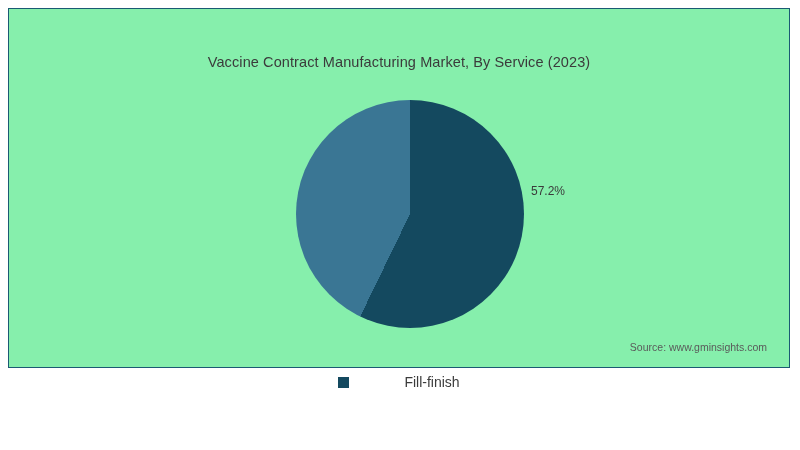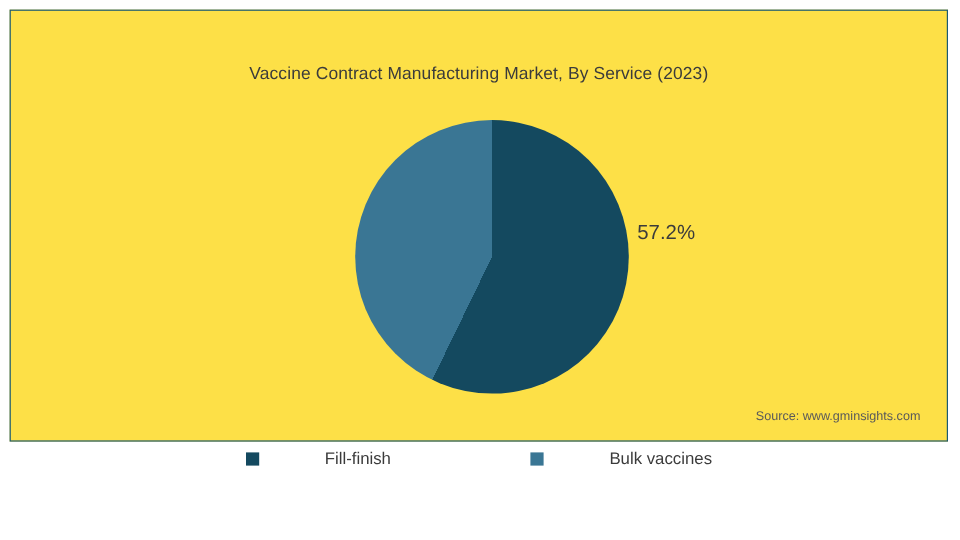--- a/index.html
+++ b/index.html
@@ -14,21 +14,21 @@
     overflow: hidden;
   }
   .frame {
     position: absolute;
     left: 8px;
     top: 8px;
     width: 782px;
     height: 360px;
     border: 1px solid #1b5a73;
     box-sizing: border-box;
-    background: #fde047;
+    background: #86efac;
   }
   .chart-title {
     position: absolute;
     left: 0;
     right: 0;
     top: 45px;
     text-align: center;
     font-size: 14.5px;
     color: #3b3b3b;
     letter-spacing: 0.1px;
@@ -42,21 +42,21 @@
   }
   .pie {
     width: 228px;
     height: 228px;
     border-radius: 50%;
   }
   .pct-label {
     position: absolute;
     left: 522px;
     top: 175px;
-    font-size: 17px;
+    font-size: 12px;
     color: #3b3b3b;
     text-align: center;
   }
   .legend {
     position: absolute;
     left: 0;
     right: 0;
     top: 365px;
     display: flex;
     justify-content: center;
@@ -98,21 +98,17 @@
     <div class="pie" style="background: conic-gradient(#14495f 0deg 205.92deg, #3a7694 205.92deg 360deg);"></div>
   </div>
 
   <div class="pct-label">57.2%</div>
 
   <div class="legend">
     <div class="legend-item">
       <span class="legend-swatch" style="background:#14495f;"></span>
       <span class="legend-text">Fill-finish</span>
     </div>
-    <div class="legend-item">
-      <span class="legend-swatch" style="background:#3a7694;"></span>
-      <span class="legend-text">Bulk vaccines</span>
-    </div>
   </div>
 
   <div class="source">Source: www.gminsights.com</div>
 
 </div>
 
 </body></html>

